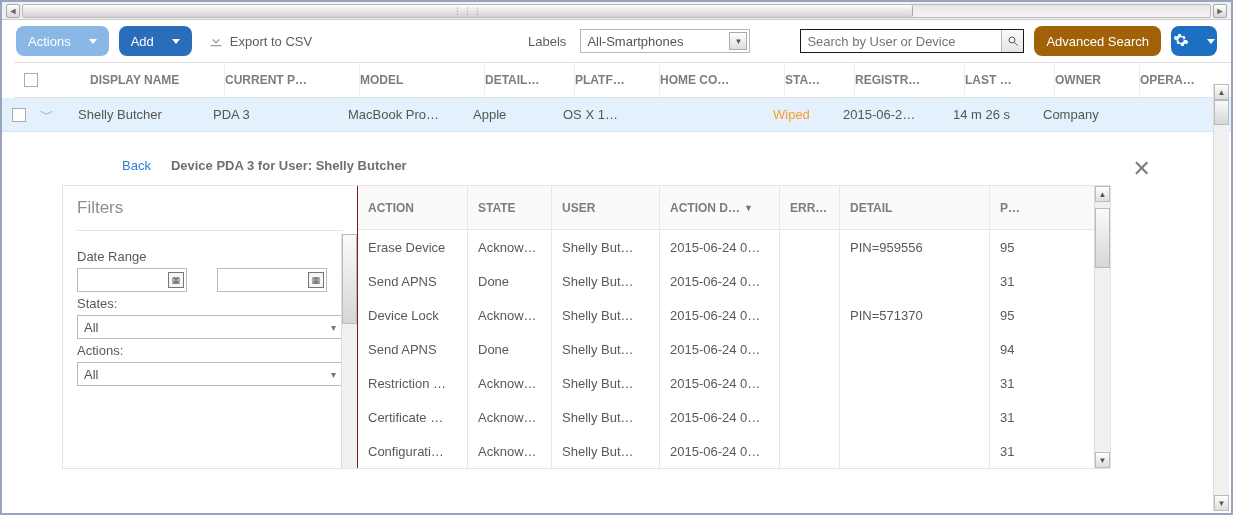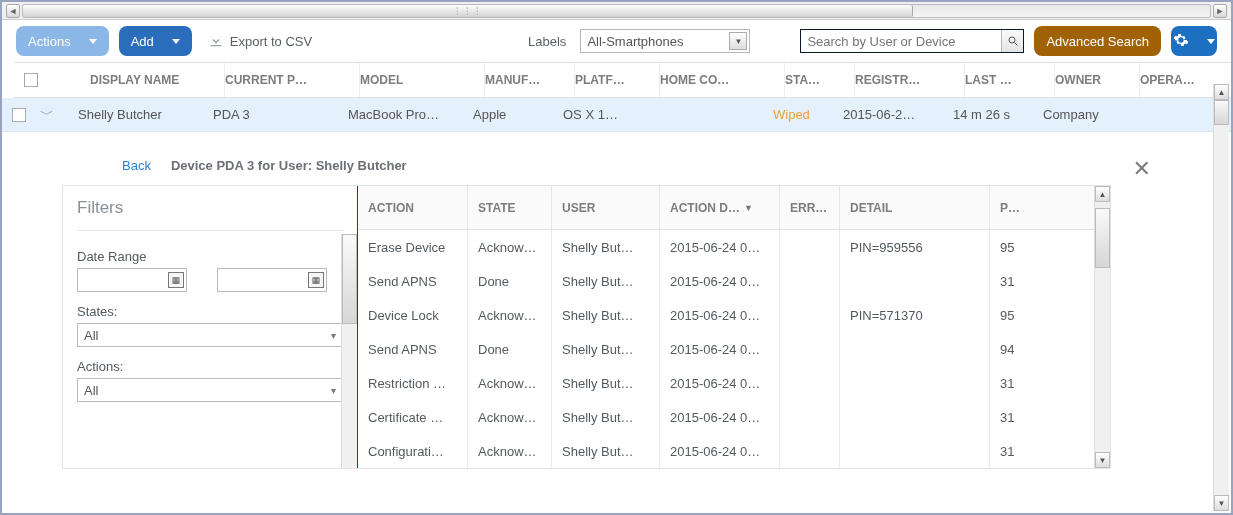--- a/index.html
+++ b/index.html
@@ -146,21 +146,21 @@
   .close-x{position:absolute; right:-40px; top:4px; font-size:22px;color:#7d7d7d;cursor:pointer;}
   .detail-body{display:flex; border:1px solid #e3e3e3;}
   
   .filters{
     width:295px; border-right:1px solid #7f1d1d;
     padding:12px 14px 12px 14px;
     position:relative;
     background:#fff;
   }
   .filters h3{font-size:17px;color:#8a8f96;font-weight:400;border-bottom:1px solid #e3e3e3;padding-bottom:12px;margin-bottom:18px;}
-  .flabel{font-size:13px;color:#545a60;margin-bottom:4px;margin-top:12px;}
+  .flabel{font-size:13px;color:#545a60;margin-bottom:4px;margin-top:4px;}
   .dateinputs{display:flex;gap:30px;}
   .dateinputs .dfld{width:110px;height:24px;border:1px solid #bbb;background:#fff;display:flex;align-items:center;justify-content:flex-end;padding-right:2px;}
   .dfld .cal{width:16px;height:16px;border:1px solid #777;font-size:9px;display:flex;align-items:center;justify-content:center;background:#f6f6f6;}
   .allbox{width:100%;height:24px;border:1px solid #bbb;padding:0 6px;display:flex;align-items:center;justify-content:space-between;background:#fff;color:#555;gap:22px;}
   .allbox .dd2{font-size:10px;color:#777;}
   .filters-scroll{position:absolute;right:0;top:48px;bottom:0;width:16px;background:#f0f0f0;border-left:1px solid #ddd;}
   .filters-scroll .vthumb{position:absolute;top:0;left:0;right:0;height:90px;background:linear-gradient(#fafafa,#d6d6d6);border:1px solid #bbb;}
   
   .actgrid{flex:1;display:flex;flex-direction:column;overflow:hidden;}
   .acthead{display:flex;height:44px;align-items:center;font-size:12px;color:#7d7d7d;font-weight:600;border-bottom:1px solid #e3e3e3;background:#fafafa;}
@@ -240,21 +240,21 @@
 </div>
 
 <div class="grid-headers">
   <div class="ghcell gh-check">
     <div class="checkbox-sq"></div>
   </div>
   <div class="ghcell gh-chev"></div>
   <div class="ghcell col-disp">DISPLAY NAME</div>
   <div class="ghcell col-curr">CURRENT P…</div>
   <div class="ghcell col-model">MODEL</div>
-  <div class="ghcell col-manuf">MANUF…</div>
+  <div class="ghcell col-manuf">DETAIL…</div>
   <div class="ghcell col-plat">PLATF…</div>
   <div class="ghcell col-home">HOME CO…</div>
   <div class="ghcell col-stat">STA…</div>
   <div class="ghcell col-reg">REGISTR…</div>
   <div class="ghcell col-last">LAST …</div>
   <div class="ghcell col-owner">OWNER</div>
   <div class="ghcell col-oper">OPERA…</div>
 </div>
 
 <div class="grid-row">

